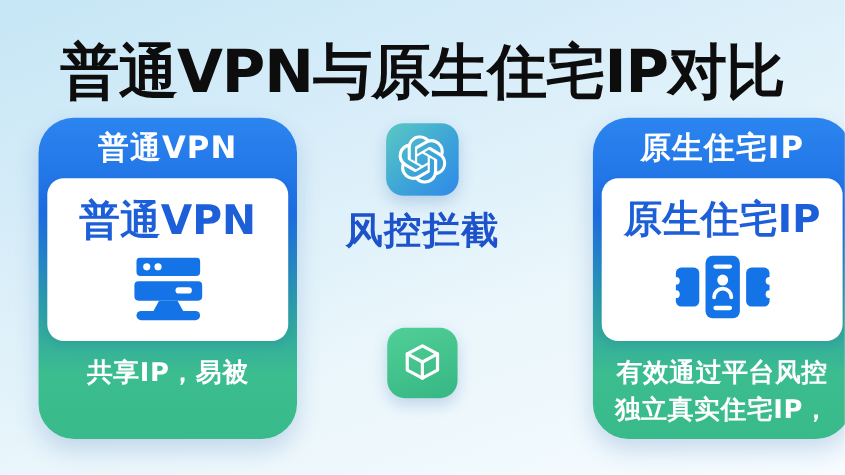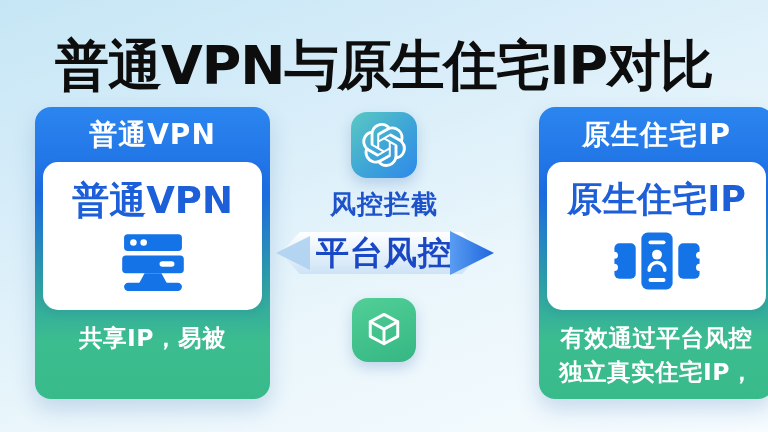--- a/index.html
+++ b/index.html
@@ -12,21 +12,21 @@
 
   .title {
     position:absolute; top:14px; left:0; width:768px;
     text-align:center; font-size:54px; font-weight:900; color:#0d0d0d;
     letter-spacing:-1px; white-space:nowrap;margin-top:16px;
   }
 
   
   .card {
     position:absolute; top:107px; width:235px; height:292px;
-    border-radius:16px;
+    border-radius:32px;
     background:linear-gradient(180deg,#2b85ef 0%,#1d6de2 30%,#2d9daa 58%,#3cbd8f 80%,#38ba8b 100%);
     box-shadow:0 10px 22px rgba(30,90,170,.20);
   }
   .card.left  { left:35px; }
   .card.right { left:498px;margin-left:41px; }
   .card-header {
     height:55px; display:flex; align-items:center; justify-content:center;
     color:#ffffff; font-size:28px; font-weight:800; letter-spacing:1px;
   }
   .card-inner {
@@ -56,21 +56,21 @@
   .badge.openai {
     top:5px; left:77px; width:66px; height:66px;
     background:linear-gradient(135deg,#5ac9c3 0%,#3da4d8 55%,#2f89ea 100%);
   }
   .badge.cube {
     top:191px; left:78px; width:64px; height:64px;
     background:linear-gradient(160deg,#52cf97 0%,#35b683 100%);
   }
   .mid-label {
     position:absolute; left:0; width:220px; text-align:center;
-    color:#1d52cb; font-size:26px; font-weight:800; letter-spacing:1px;
+    color:#1d52cb; font-size:34px; font-weight:800; letter-spacing:1px;
   }
   .mid-label.top    { top:80px; }
   .mid-label.bottom { top:262px; }
   .banner { position:absolute; top:116px; left:0; width:220px; height:60px; }
   .banner svg { position:absolute; top:0; left:0; }
   .banner-text {
     position:absolute; top:0; left:0; width:220px; height:60px;
     display:flex; align-items:center; justify-content:center;
     color:#1a47c4; font-size:33px; font-weight:800; letter-spacing:1px;
   }
@@ -103,38 +103,20 @@
 
   <div class="mid">
 
     <div class="badge openai">
       <svg width="44" height="44" viewBox="0 0 24 24" fill="#ffffff" xmlns="http://www.w3.org/2000/svg">
         <path d="M22.2819 9.8211a5.9847 5.9847 0 0 0-.5157-4.9108 6.0462 6.0462 0 0 0-6.5098-2.9A6.0651 6.0651 0 0 0 4.9807 4.1818a5.9847 5.9847 0 0 0-3.9977 2.9 6.0462 6.0462 0 0 0 .7427 7.0966 5.98 5.98 0 0 0 .511 4.9107 6.051 6.051 0 0 0 6.5146 2.9001A5.9847 5.9847 0 0 0 13.2599 24a6.0557 6.0557 0 0 0 5.7718-4.2058 5.9894 5.9894 0 0 0 3.9977-2.9001 6.0557 6.0557 0 0 0-.7475-7.073zm-9.022 12.6081a4.4755 4.4755 0 0 1-2.8764-1.0408l.1419-.0804 4.7783-2.7582a.7948.7948 0 0 0 .3927-.6813v-6.7369l2.02 1.1686a.071.071 0 0 1 .038.052v5.5826a4.504 4.504 0 0 1-4.4945 4.4944zm-9.6607-4.1254a4.4708 4.4708 0 0 1-.5346-3.0137l.142.0852 4.783 2.7582a.7712.7712 0 0 0 .7806 0l5.8428-3.3685v2.3324a.0804.0804 0 0 1-.0332.0615L9.74 19.9502a4.4992 4.4992 0 0 1-6.1408-1.6464zM2.3408 7.8956a4.485 4.485 0 0 1 2.3655-1.9728V11.6a.7664.7664 0 0 0 .3879.6765l5.8144 3.3543-2.0201 1.1685a.0757.0757 0 0 1-.071 0l-4.8303-2.7865A4.504 4.504 0 0 1 2.3408 7.8956zm16.5963 3.8558L13.1038 8.364 15.1192 7.2a.0757.0757 0 0 1 .071 0l4.8303 2.7913a4.4944 4.4944 0 0 1-.6765 8.1042v-5.6772a.79.79 0 0 0-.4069-.6672zm2.0107-3.0231l-.142-.0852-4.7735-2.7818a.7759.7759 0 0 0-.7854 0L9.409 9.2297V6.8974a.0662.0662 0 0 1 .0284-.0615l4.8303-2.7866a4.4992 4.4992 0 0 1 6.6802 4.66zM8.3065 12.863l-2.02-1.1638a.0804.0804 0 0 1-.038-.0567V6.0742a4.4992 4.4992 0 0 1 7.3757-3.4537l-.142.0805L8.704 5.459a.7948.7948 0 0 0-.3927.6813zm1.0976-2.3654l2.602-1.4998 2.6069 1.4998v2.9994l-2.5974 1.4997-2.6067-1.4997z"></path>
       </svg>
     </div>
     <div class="mid-label top">风控拦截</div>
 
-    <div class="banner">
-      <svg width="220" height="60" viewBox="0 0 220 60" xmlns="http://www.w3.org/2000/svg">
-        <defs>
-          <linearGradient id="bandG" x1="0" y1="0" x2="0" y2="1">
-            <stop offset="0" stop-color="#ffffff"></stop>
-            <stop offset="1" stop-color="#cde3f6"></stop>
-          </linearGradient>
-          <linearGradient id="arrG" x1="0" y1="0" x2="1" y2="0">
-            <stop offset="0" stop-color="#5a9df2"></stop>
-            <stop offset="1" stop-color="#1f66dd"></stop>
-          </linearGradient>
-        </defs>
-        <polygon points="26,9 188,9 208,30 188,51 26,51 6,30" fill="url(#bandG)"></polygon>
-        <polygon points="36,13 2,30 36,47" fill="#aed2f0" opacity="0.9"></polygon>
-        <polygon points="176,8 220,30 176,52" fill="url(#arrG)"></polygon>
-      </svg>
-      <div class="banner-text">平台风控</div>
-    </div>
 
     <div class="badge cube">
       <svg width="44" height="44" viewBox="0 0 48 48" fill="none" stroke="#ffffff" stroke-width="3.2" stroke-linejoin="round" stroke-linecap="round" xmlns="http://www.w3.org/2000/svg">
         <path d="M24 7 L39 15 V31 L24 39 L9 31 V15 Z"></path>
         <path d="M9 15 L24 23 L39 15"></path>
         <path d="M24 23 V39"></path>
       </svg>
     </div>
 
   </div>

